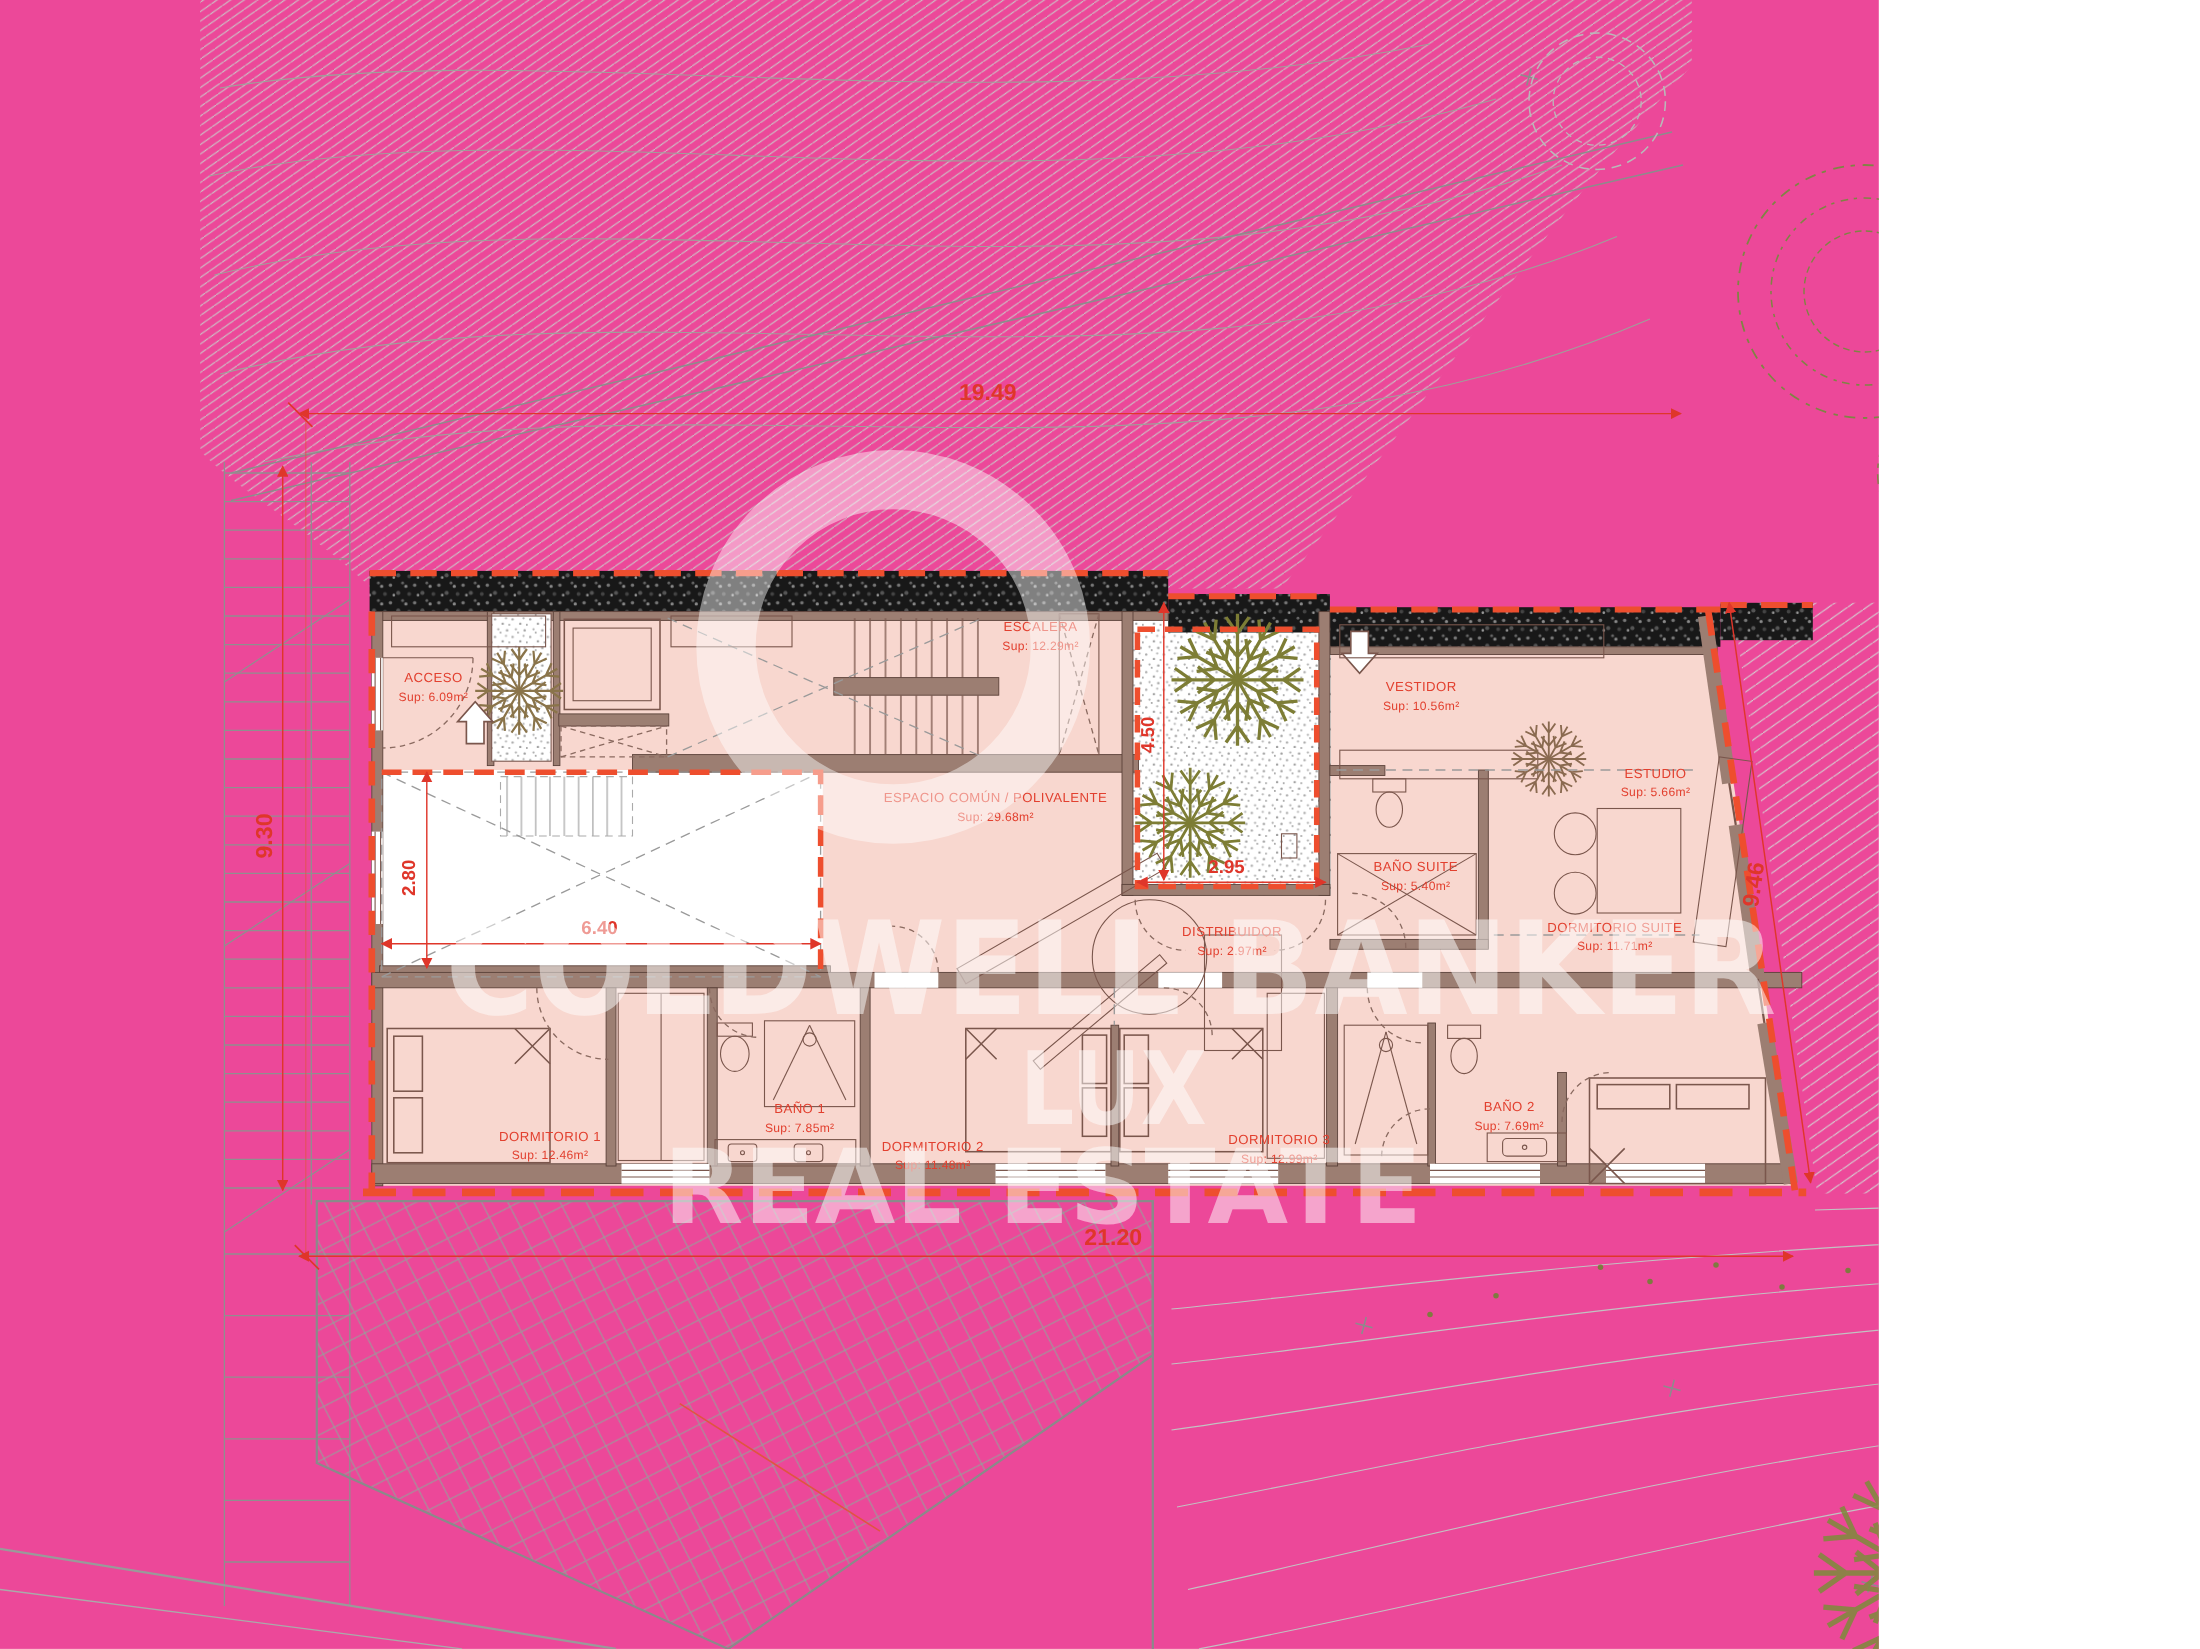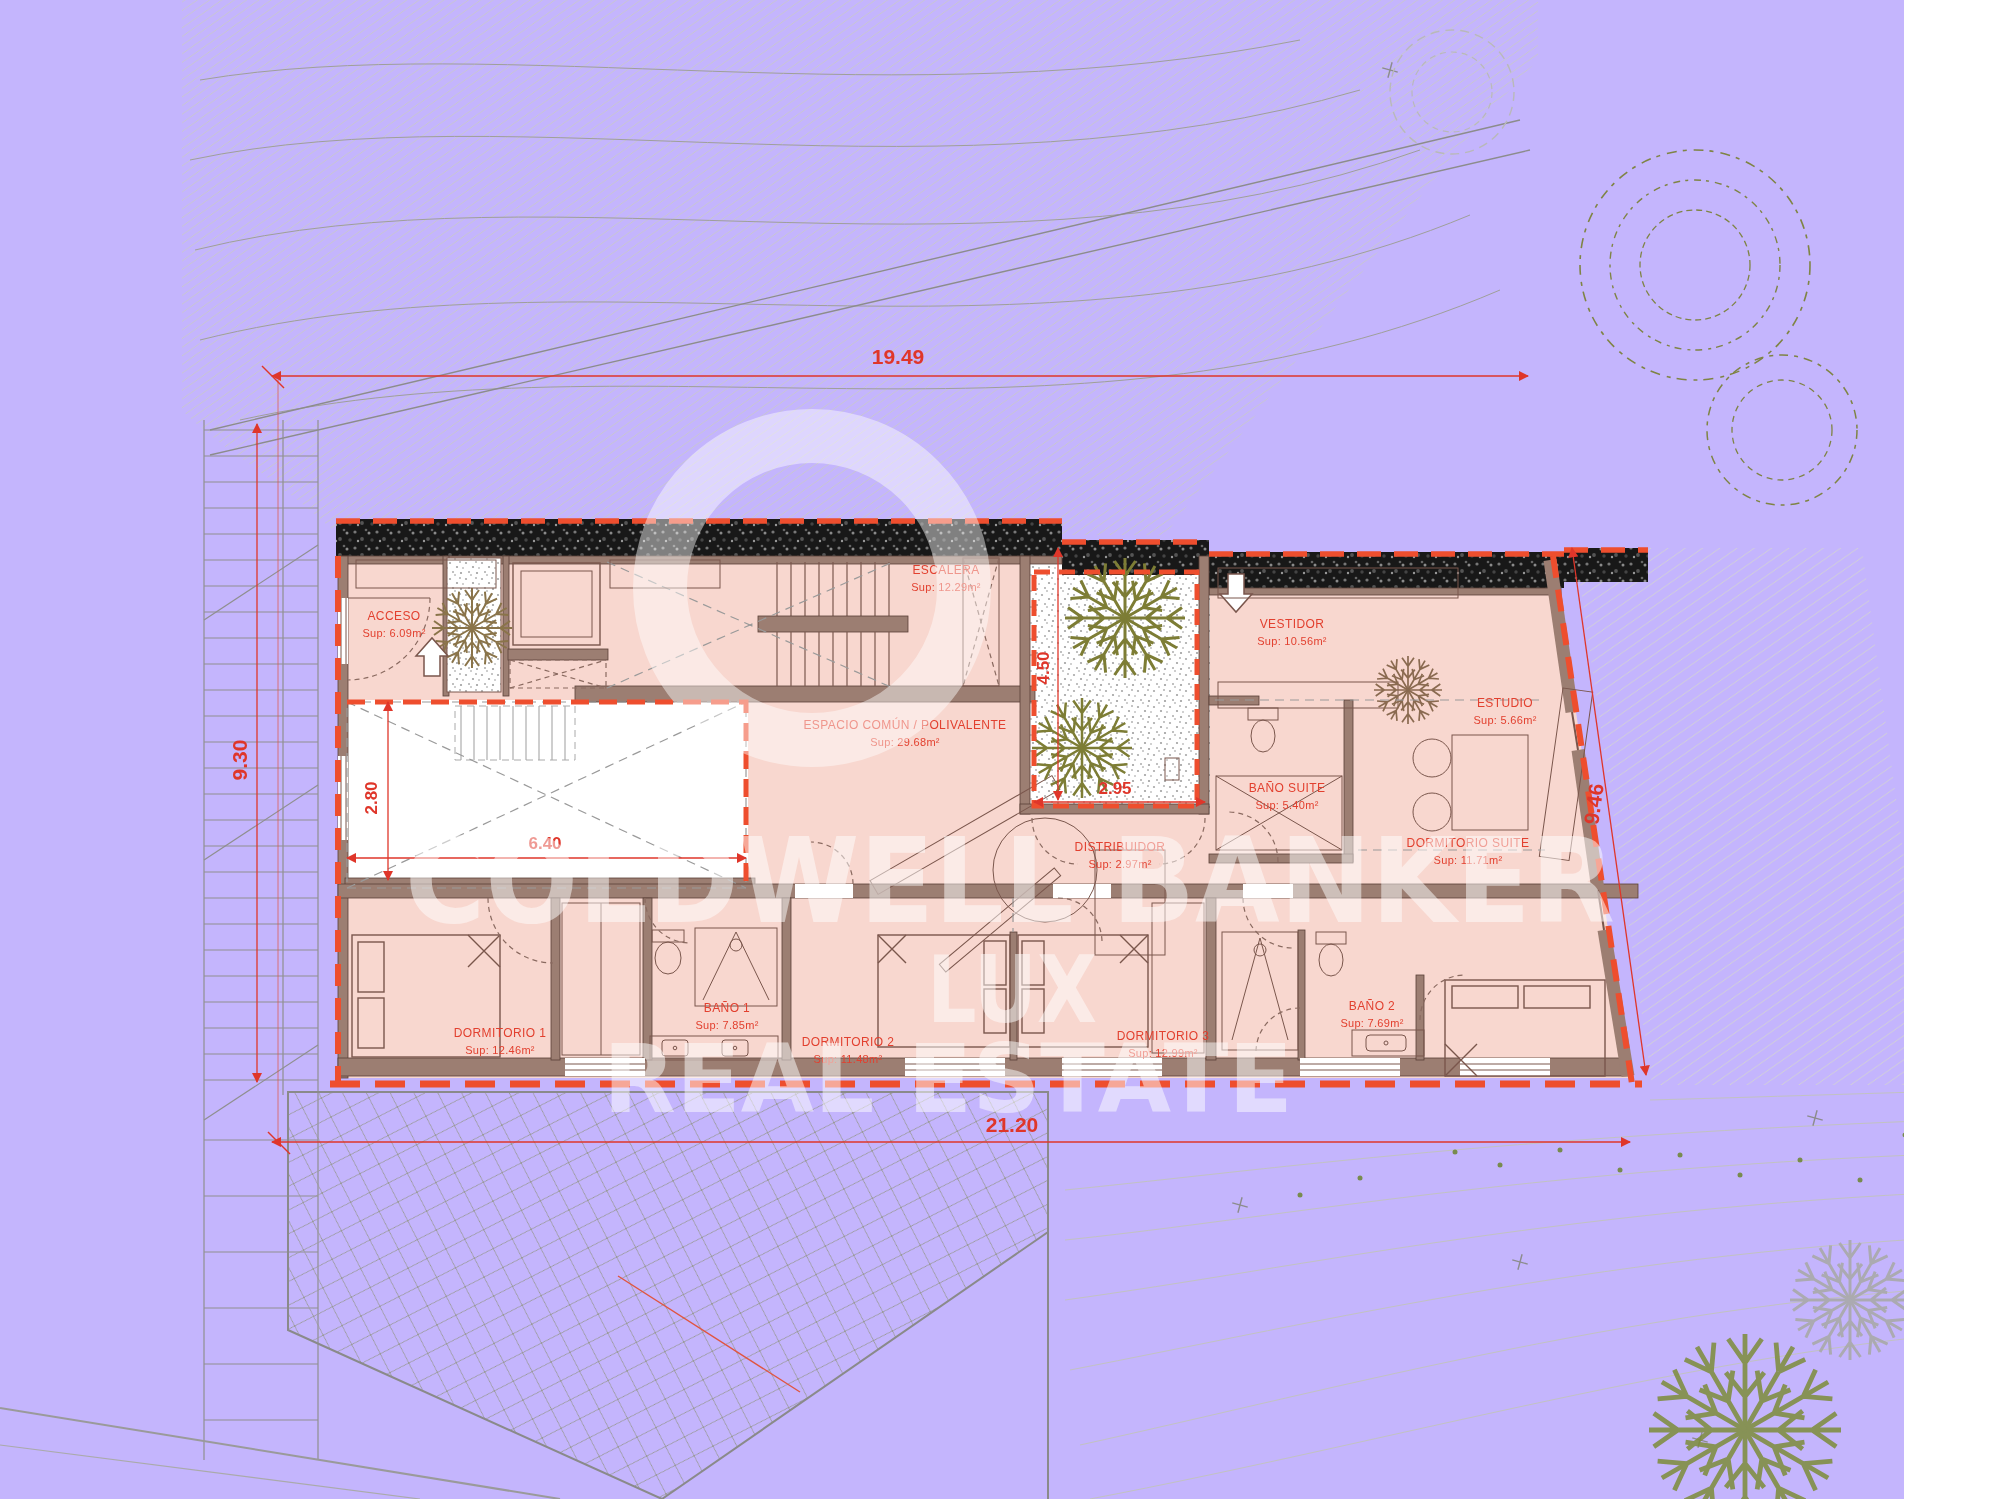--- a/index.html
+++ b/index.html
@@ -1,16 +1,16 @@
 <!DOCTYPE html>
 <html><head>
 <meta charset="utf-8">
 <style>
   html,body{margin:0;padding:0;background:#ffffff;}
-  .stage{width:1904px;height:1499px;position:relative;background:#c4b5fd;overflow:hidden;text-decoration:underline;}
+  .stage{width:1708px;height:1499px;position:relative;background:#ec4899;overflow:hidden;text-decoration:underline;}
   svg{display:block;}
   .rl{fill:#e2402f;font-family:"Liberation Sans",sans-serif;font-size:12px;letter-spacing:.4px;}
   .rlb{fill:#e2402f;font-family:"Liberation Sans",sans-serif;font-size:11px;letter-spacing:.3px;}
   .dim{fill:#df362a;font-family:"Liberation Sans",sans-serif;font-weight:bold;font-size:21px;}
   .dims{fill:#df362a;font-family:"Liberation Sans",sans-serif;font-weight:bold;font-size:17px;}
   .wm{fill:#ffffff;opacity:.5;font-family:"DejaVu Sans",sans-serif;font-weight:bold;}
   .w{fill:#9c7e72;stroke:#5a4038;stroke-width:.8;}
   .thin{stroke:#7a564c;fill:none;stroke-width:1.4;}
   .thn{stroke:#7a564c;fill:none;stroke-width:1;}
   .darc{stroke:#8a6a60;stroke-dasharray:5 4;fill:none;stroke-width:1.2;}

